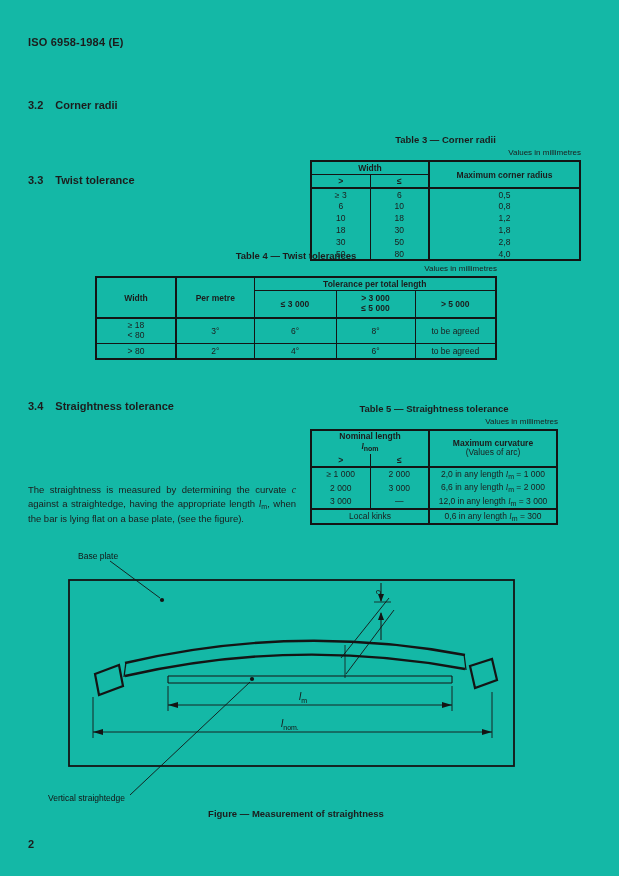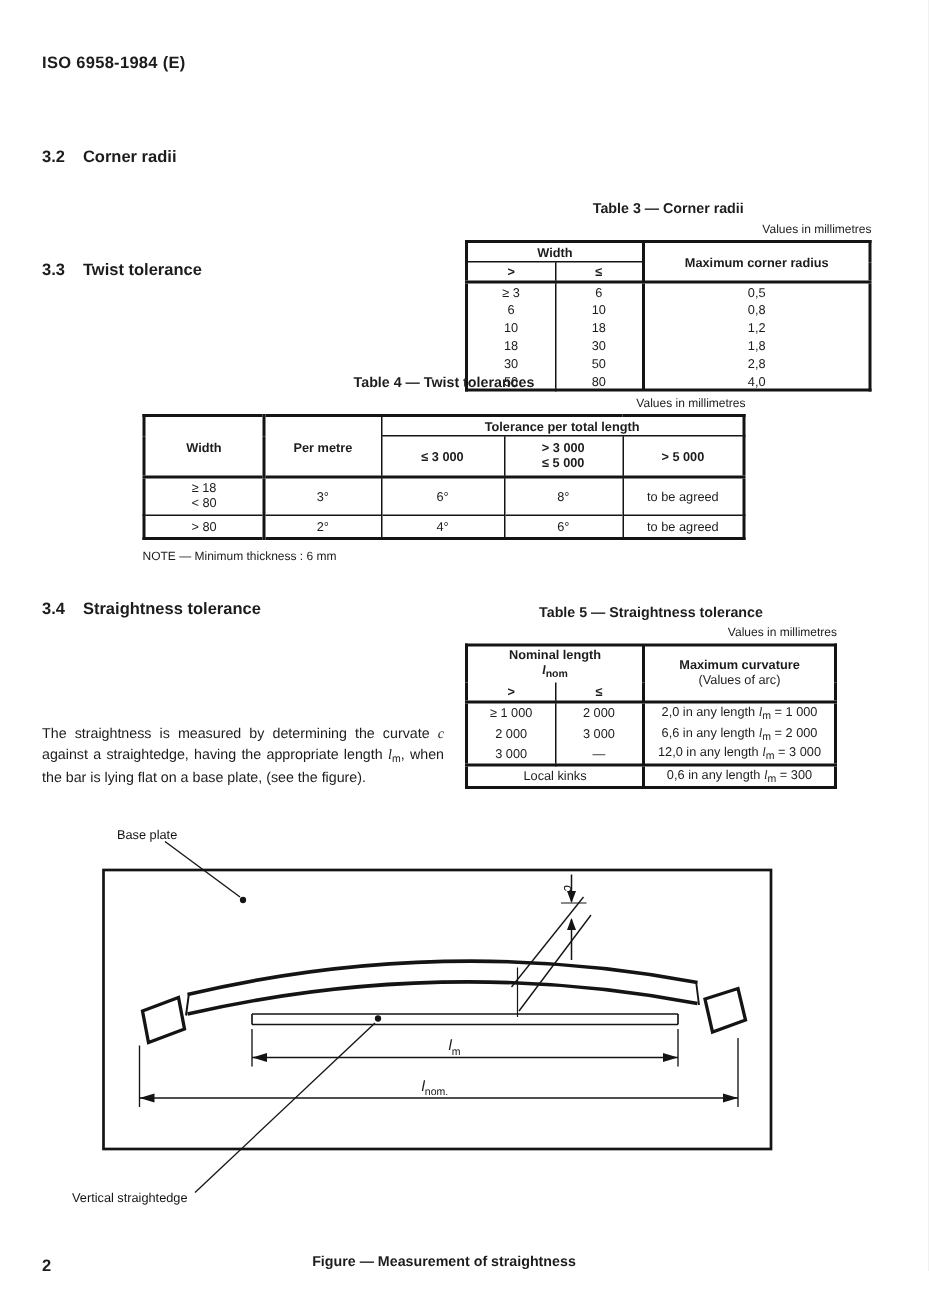--- a/index.html
+++ b/index.html
@@ -1,18 +1,18 @@
 <!DOCTYPE html>
 <html><head>
 <meta charset="utf-8">
 <style>
   html,body { margin:0; padding:0; background:#e8e8e6; }
   .page {
     position:relative; width:619px; height:876px; margin:0 auto;
-    background:#ffffff; color:#1c1c1c;
+    background:#14b8a6; color:#1c1c1c;
     font-family:"Liberation Sans", sans-serif;
     overflow:hidden;
   }
   .abs { position:absolute; }
   .doc-id { font-size:11px; font-weight:bold; letter-spacing:0.2px; }
   .sec-head { font-size:11px; font-weight:bold; }
   .sec-head .num { margin-right:12px; }
   .body-text { font-size:9.5px; line-height:1.38; text-align:justify; }
   .sym { font-style:italic; font-family:"Liberation Serif", serif; }
   sub.sm { font-size:7px; vertical-align:-2px; }
@@ -152,21 +152,20 @@
         </tr>
         <tr class="bt-thin">
           <td class="br-thick">&gt; 80</td>
           <td class="br-thin">2°</td>
           <td class="br-thin">4°</td>
           <td class="br-thin">6°</td>
           <td>to be agreed</td>
         </tr>
       </tbody>
     </table>
-    <div class="note-text">NOTE — Minimum thickness : 6 mm</div>
   </div>
 
   <div class="abs sec-head" style="left:28px; top:400px;">
     <span class="num">3.4</span><span>Straightness tolerance</span>
   </div>
   <div class="abs body-text" style="left:28px; top:483px; width:268px;">
     <span>The straightness is measured by determining the curvate </span><span class="sym">c</span><span> against a straightedge, having the appropriate length </span><span class="sym">l</span><sub class="sm">m</sub><span>, when the bar is lying flat on a base plate, (see the figure).</span>
   </div>
 
   <div class="abs" style="left:310px; top:403px; width:248px;">
@@ -269,17 +268,17 @@
       <polygon points="93,187 103,184 103,190" fill="#141414" stroke="none"></polygon>
       <polygon points="492,187 482,184 482,190" fill="#141414" stroke="none"></polygon>
     </g>
     <text x="281" y="182" font-size="10"><tspan font-style="italic">l</tspan><tspan dy="3" font-size="7">nom.</tspan></text>
 
     <circle cx="252" cy="134" r="2.1" fill="#141414"></circle>
     <line x1="250" y1="137" x2="130" y2="250" stroke="#141414" stroke-width="0.9"></line>
     <text x="48" y="256" font-size="8.5">Vertical straightedge</text>
   </svg>
 
-  <div class="abs fig-caption" style="left:0; top:836px; width:592px;">Figure — Measurement of straightness</div>
+  <div class="abs fig-caption" style="left:0; top:808px; width:592px;">Figure — Measurement of straightness</div>
 
   <div class="abs page-num" style="left:28px; top:838px;">2</div>
 
 </div>
 
 </body></html>

